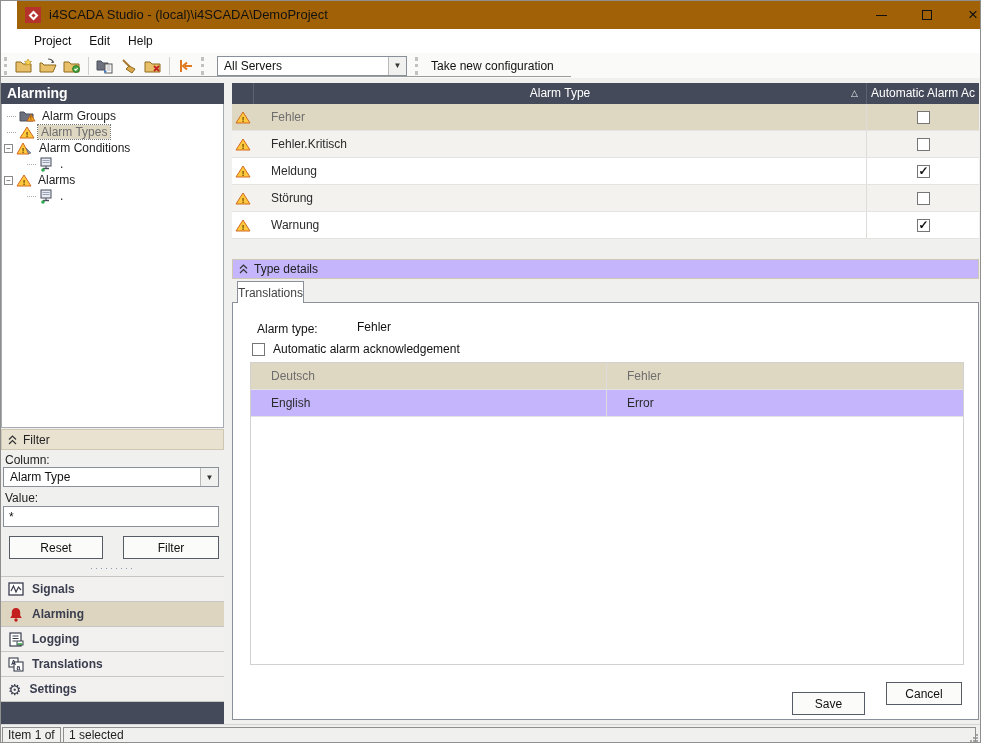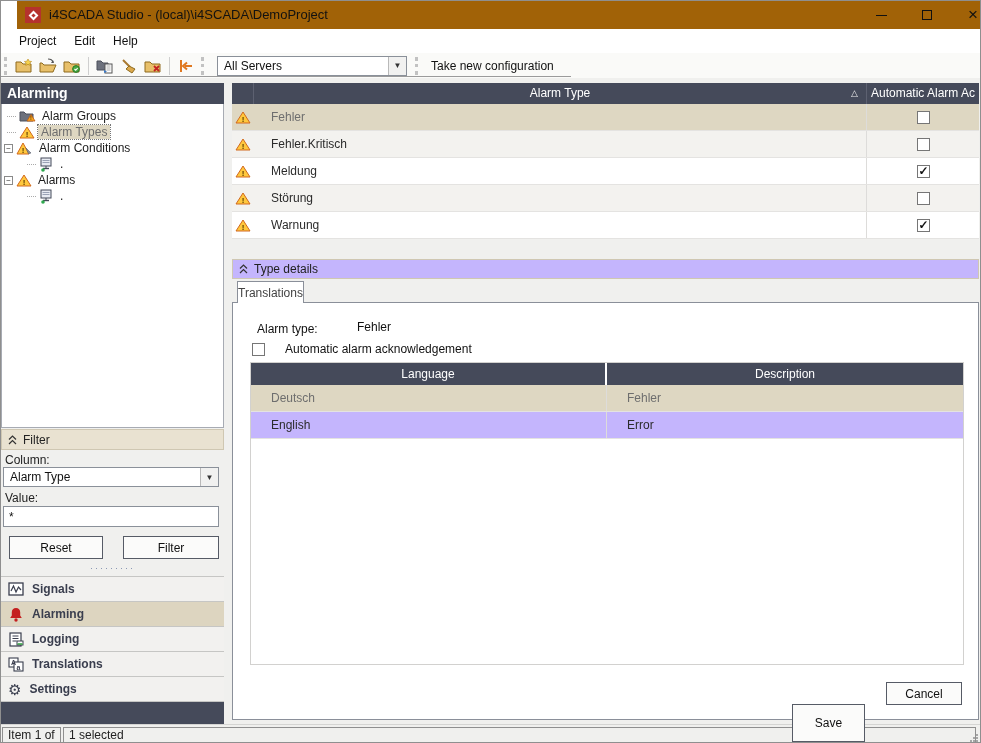--- a/index.html
+++ b/index.html
@@ -13,21 +13,21 @@
   .app-icon{position:absolute;left:8px;top:6px;width:16px;height:16px;background:#b5322d;display:flex;align-items:center;justify-content:center}
   .app-icon .diamond{width:7px;height:7px;border:2px solid #fff;transform:rotate(45deg)}
   .title{position:absolute;left:32px;top:0;line-height:28px;font-size:13px;color:#111}
   .win-controls{position:absolute;right:0;top:0;height:28px;display:flex}
   .win-btn{width:46px;height:28px;display:flex;align-items:center;justify-content:center;cursor:default}
   .glyph-min{width:11px;border-top:1px solid #111;display:inline-block}
   .glyph-max{width:10px;height:10px;border:1px solid #111;display:inline-block}
   .glyph-close{font-size:17px;line-height:10px;color:#111}
 
   
-  .menubar{position:absolute;left:0;top:28px;width:100%;height:24px;background:#fff;display:flex;align-items:center;padding-left:9px;gap:0}
+  .menubar{position:absolute;left:0;top:28px;width:100%;height:24px;background:#fff;display:flex;align-items:center;padding-left:24px;gap:0}
   .menu-item{padding:0 9px;line-height:24px;color:#111}
 
   
   .toolbar{position:absolute;left:0;top:52px;width:100%;height:25px;background:#fafaf8;display:flex;align-items:center}
   .toolbar-underline{position:absolute;left:0;top:75px;width:570px;height:1px;background:#9b9b9b}
   .grip{width:5px;height:18px;border-left:3px dotted #c2c2c2;margin:0 3px}
   .tb-sep{width:1px;height:18px;background:#cfcfcf;margin:0 4px}
   .tb-btn{width:24px;height:22px;display:flex;align-items:center;justify-content:center}
   .combo{position:relative;width:190px;height:20px;border:1px solid #8a9099;background:#fff;margin-left:8px;display:flex;align-items:center}
   .combo .val{padding-left:6px;color:#111}
@@ -77,30 +77,30 @@
   .row-ack{flex:1;display:flex;align-items:center;justify-content:center}
   .checkbox{width:13px;height:13px;border:1px solid #767676;background:#fff;display:inline-block;position:relative;flex:none}
   .checkbox.checked::after{content:"\2713";position:absolute;left:1px;top:-2px;font-size:12px;font-weight:bold;color:#111}
 
   
   .details-bar{position:absolute;left:231px;top:258px;width:747px;height:20px;background:#c4b5fd;border:1px solid #cfc7b2;display:flex;align-items:center;gap:6px;padding-left:6px;color:#222}
   .tab{position:absolute;left:236px;top:280px;width:67px;height:22px;background:#fff;border:1px solid #8a8f99;border-bottom:none;text-align:center;line-height:22px;color:#444;z-index:3}
   .details-panel{position:absolute;left:231px;top:301px;width:747px;height:418px;background:#fff;border:1px solid #8a8f99;z-index:2}
   .dt-label{position:absolute;left:24px;top:19px;color:#111}
   .dt-value{position:absolute;left:124px;top:17px;color:#111}
-  .dt-ack{position:absolute;left:19px;top:39px;display:flex;align-items:center;gap:20px;color:#111}
+  .dt-ack{position:absolute;left:19px;top:39px;display:flex;align-items:center;gap:8px;color:#111}
   .lang-table{position:absolute;left:17px;top:59px;width:714px;height:303px;border:1px solid #d2d1cf;background:#fff}
   .lang-hdr{display:flex;height:22px;background:#454a5a;color:#fff}
   .lang-hdr .c1{width:356px;text-align:center;line-height:22px;border-right:2px solid #fff}
   .lang-hdr .c2{flex:1;text-align:center;line-height:22px}
   .lang-row{display:flex;height:27px;align-items:center;background:#c4b5fd;border-bottom:1px solid #e4e3e1;color:#2b2b2b}
   .lang-row.selected{background:#ded7c2;color:#6e6e6e}
   .lang-row .c1{width:356px;padding-left:20px;border-right:1px solid #dddcda;height:100%;display:flex;align-items:center}
   .lang-row .c2{flex:1;padding-left:20px;height:100%;display:flex;align-items:center}
-  .save-btn{position:absolute;left:559px;top:401px;width:73px;height:38px}
+  .save-btn{position:absolute;left:559px;top:389px;width:73px;height:23px}
   .cancel-btn{position:absolute;left:653px;top:379px;width:76px;height:23px}
 
   
   .statusbar{position:absolute;left:0;top:723px;width:100%;height:20px;background:#f0f0ee;border-top:1px solid #d5d5d3}
   .status-box{position:absolute;top:2px;height:16px;border:1px solid #8f8f8f;background:#f0f0ee;line-height:15px;padding-left:5px;color:#222}
   .grip-corner{position:absolute;right:1px;bottom:1px}
 
   svg{display:block}
 </style>
 </head>
@@ -393,24 +393,20 @@
   </div>
   <div class="tab">Translations</div>
   <div class="details-panel">
     <span class="dt-label">Alarm type:</span>
     <span class="dt-value">Fehler</span>
     <div class="dt-ack">
       <span class="checkbox"></span>
       <span>Automatic alarm acknowledgement</span>
     </div>
     <div class="lang-table">
-      <div class="lang-hdr">
-        <div class="c1">Language</div>
-        <div class="c2">Description</div>
-      </div>
       <div class="lang-row selected">
         <div class="c1">Deutsch</div>
         <div class="c2">Fehler</div>
       </div>
       <div class="lang-row">
         <div class="c1">English</div>
         <div class="c2">Error</div>
       </div>
     </div>
     <button class="btn save-btn">Save</button>

